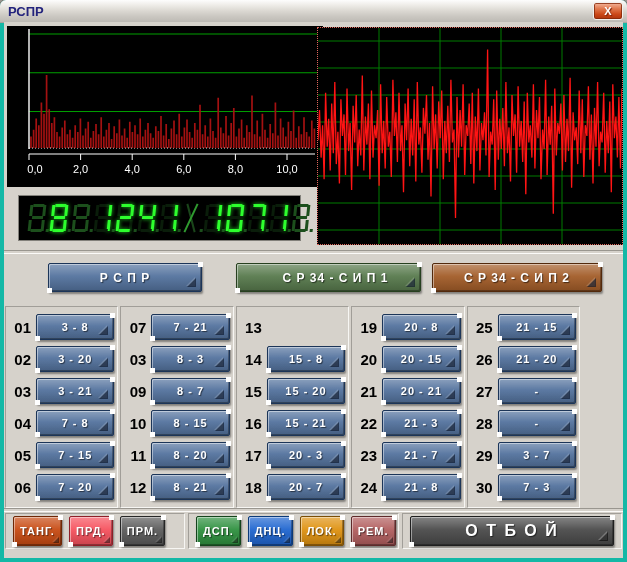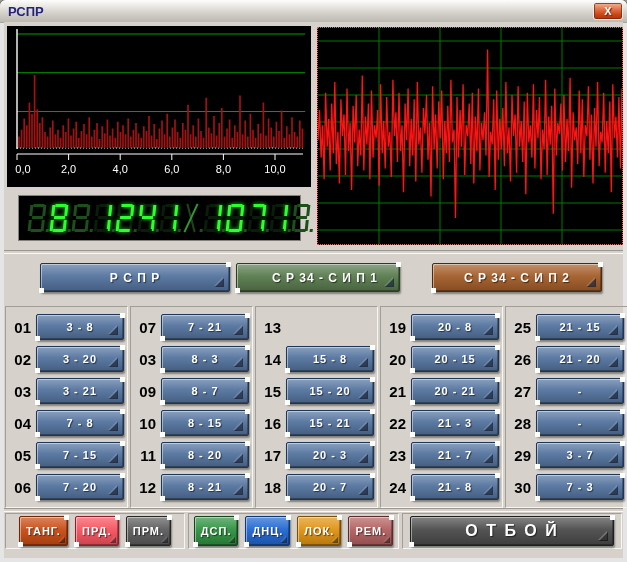--- a/index.html
+++ b/index.html
@@ -1,32 +1,32 @@
 <!DOCTYPE html>
 <html><head>
 <meta charset="utf-8">
 <style>
   html,body{margin:0;padding:0;width:627px;height:562px;overflow:hidden;
     font-family:"Liberation Sans",sans-serif;background:#9a9892;}
-  .window{position:relative;width:627px;height:562px;background:#e5e5e5;
+  .window{position:relative;width:627px;height:562px;background:#14b8a6;
     outline:1px solid #75726d;border-radius:6px 6px 0 0;}
   
   .titlebar{position:absolute;left:0;top:0;right:0;height:22px;border-radius:6px 6px 0 0;
     background:linear-gradient(180deg,#fdfdfd 0%,#efede9 22%,#dcd9d3 48%,#cac7c1 75%,#bdbab4 100%);
     border-bottom:1px solid #a9a6a0;display:flex;align-items:center;}
   .title{color:#23237c;font-weight:bold;font-size:13px;padding-left:8px;flex:1;}
   .close{width:30px;height:18px;margin-right:4px;border-radius:3px;cursor:pointer;
     background:linear-gradient(180deg,#f4b69c 0%,#e07a50 35%,#cc4818 70%,#ad330d 100%);
     border:1px solid #f2f0ee;box-shadow:inset 0 0 0 1px rgba(130,40,10,.8);
     color:#fff;font-weight:bold;font-size:11px;line-height:15px;text-align:center;padding:0;
     text-shadow:1px 1px 1px #7a2008;}
   
   .client{position:absolute;left:4px;top:22px;width:619px;height:536px;background:#d6d2cb;}
   .chart{position:absolute;background:#000;}
-  .chartL{left:3px;top:4px;width:304px;height:161px;}
+  .chartL{left:3px;top:4px;width:304px;height:161px;padding-left:12px;}
   .chartR{left:313px;top:5px;width:304px;height:216px;border:1px dotted #e0685c;}
   .chart svg{display:block;}
   .led{position:absolute;left:14px;top:173px;width:283px;height:46px;background:#000;
     border:1px solid #83817b;box-shadow:inset 1px 1px 2px #000;
     display:flex;align-items:center;gap:6px;padding-left:10px;box-sizing:border-box;}
   .lcell{position:relative;width:16px;height:28px;transform:skewX(-6deg);flex:none;}
   .seg{position:absolute;}
   .s-a{left:3px;right:2px;top:0;height:3px}
   .s-g{left:3px;right:2px;top:12px;height:3px}
   .s-d{left:3px;right:2px;bottom:0;height:3px}
@@ -54,30 +54,30 @@
   .btn::before{content:"";position:absolute;top:-2px;right:-2px;width:5px;height:5px;background:#fff;}
   .btn::after{content:"";position:absolute;bottom:-2px;left:-2px;width:5px;height:5px;background:#fff;}
   .tri{position:absolute;right:5px;bottom:4px;width:0;height:0;
     border-bottom:9px solid rgba(10,22,42,.65);border-left:9px solid transparent;
     filter:drop-shadow(-1px -1px 0 rgba(255,255,255,.25));}
   .sbtn .tri{right:2px;bottom:2px;border-bottom-width:6px;border-left-width:6px;
     border-bottom-color:rgba(0,0,0,.45);}
   .hdr-row{position:absolute;left:0;top:241px;width:619px;height:29px;}
   .hbtn{position:absolute;height:29px;font-size:12px;letter-spacing:1px;}
   
-  .grid-panels{position:absolute;left:1px;top:284px;width:623px;height:202px;
+  .grid-panels{position:absolute;left:1px;top:284px;width:575px;height:202px;
     display:grid;grid-template-columns:repeat(5,1fr);gap:2px;}
   .panel{border:1px solid;border-color:#a19e98 #f7f6f3 #f7f6f3 #a19e98;padding:4px 3px 0 3px;box-sizing:border-box;}
   .gcell{display:flex;align-items:center;height:32px;gap:5px;}
   .num{width:22px;text-align:right;font-weight:bold;font-size:15px;color:#000;flex:none;}
   .gbtn{flex:1;height:26px;font-size:11px;letter-spacing:1px;min-width:0;}
   
   .bottom-row{position:absolute;left:0;top:491px;width:619px;height:42px;}
   .group{position:absolute;top:0;height:36px;border:1px solid;box-sizing:border-box;
-    border-color:#a19e98 #f7f6f3 #f7f6f3 #a19e98;display:flex;align-items:center;gap:7px;padding:0 7px;justify-content:center;}
+    border-color:#a19e98 #f7f6f3 #f7f6f3 #a19e98;display:flex;align-items:center;gap:7px;padding:0 7px;}
   .g1{left:1px;width:180px;} .g2{left:184px;width:211px;} .g3{left:398px;width:220px;}
   .sbtn{height:30px;font-size:11px;letter-spacing:1px;padding:0 6px;min-width:44px;flex:none;}
   .otboy{--bg:#4b4b4b;--bd:#1f1f1f;width:100%;height:30px;font-size:16px;letter-spacing:2px;}
   .otboy .tri{border-bottom-color:rgba(0,0,0,.55);filter:drop-shadow(-1px -1px 0 rgba(255,255,255,.45));}
 </style>
 </head>
 <body>
 
 <div class="window">
   <div class="titlebar">
@@ -251,25 +251,25 @@
           <div class="seg s-c ghost"></div>
           <div class="seg s-d ghost"></div>
           <div class="seg s-e ghost"></div>
           <div class="seg s-f ghost"></div>
           <div class="seg s-g ghost"></div>
           <div class="dot"></div>
         </div>
       </div>
     <div class="divider d1"></div>
     <div class="hdr-row" id="hdrRow">
-        <button class="btn hbtn" style="--bg: #54739e; --bd: #1c3558; left: 36px; width: 190px;">
+        <button class="btn hbtn" style="--bg: #54739e; --bd: #1c3558; left: 44px; width: 154px;">
           <span class="bl">Р С П Р</span>
           <i class="tri"></i>
         </button>
-        <button class="btn hbtn" style="--bg: #587a4d; --bd: #27401f; left: 232px; width: 164px; padding-left: 20px;">
+        <button class="btn hbtn" style="--bg: #587a4d; --bd: #27401f; left: 232px; width: 185px; padding-left: 20px;">
           <span class="bl">С Р 34 - С И П 1</span>
           <i class="tri"></i>
         </button>
         <button class="btn hbtn" style="--bg: #a35d29; --bd: #52290c; left: 428px; width: 170px;">
           <span class="bl">С Р 34 - С И П 2</span>
           <i class="tri"></i>
         </button>
       </div>
     <div class="grid-panels" id="gridPanels">
         <div class="panel">

